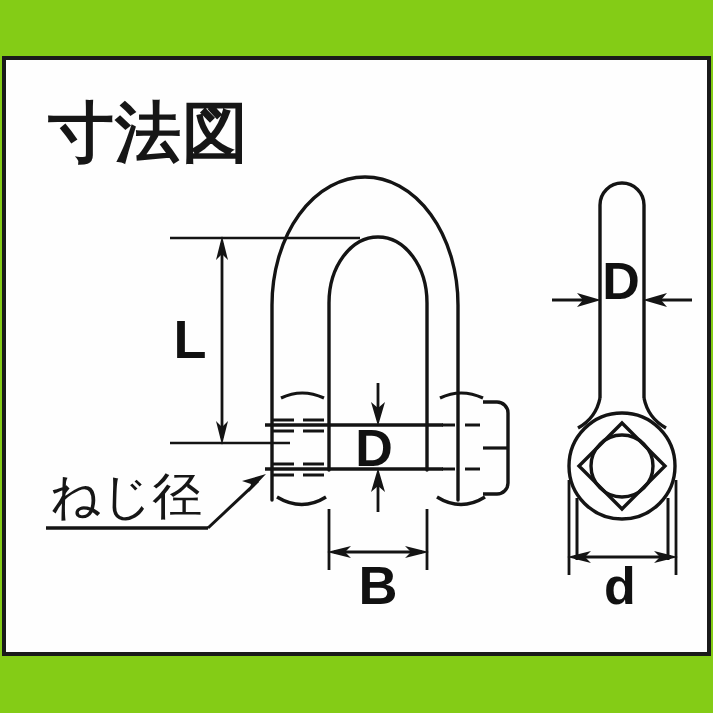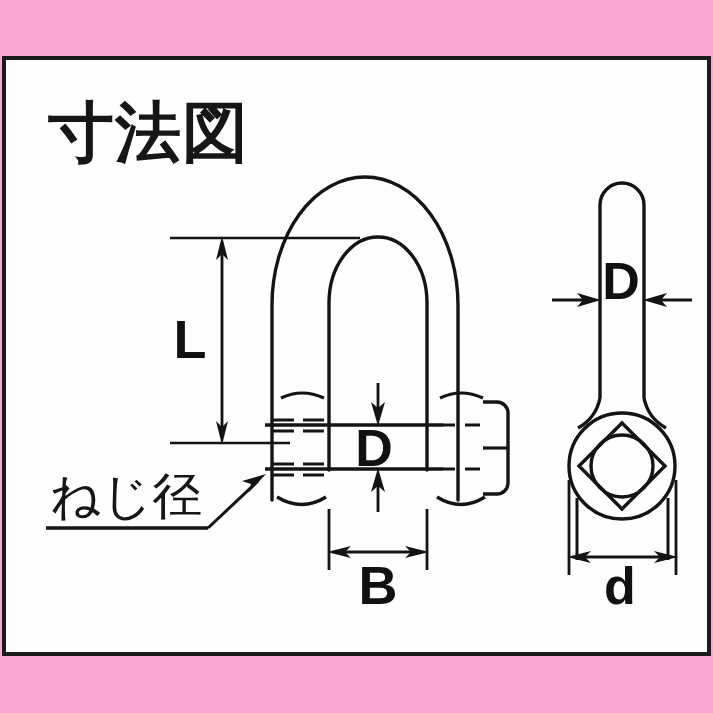--- a/index.html
+++ b/index.html
@@ -10,21 +10,21 @@
   body {
     width: 713px;
     height: 713px;
     font-family: "Liberation Sans", sans-serif;
     overflow: hidden;
   }
   #diagram-root {
     position: relative;
     width: 713px;
     height: 713px;
-    background: #f9a8d4;
+    background: #84cc16;
   }
   #diagram-svg {
     display: block;
     position: absolute;
     left: 0;
     top: 0;
   }
   .label-text {
     font-family: "Liberation Sans", sans-serif;
     fill: #111111;

